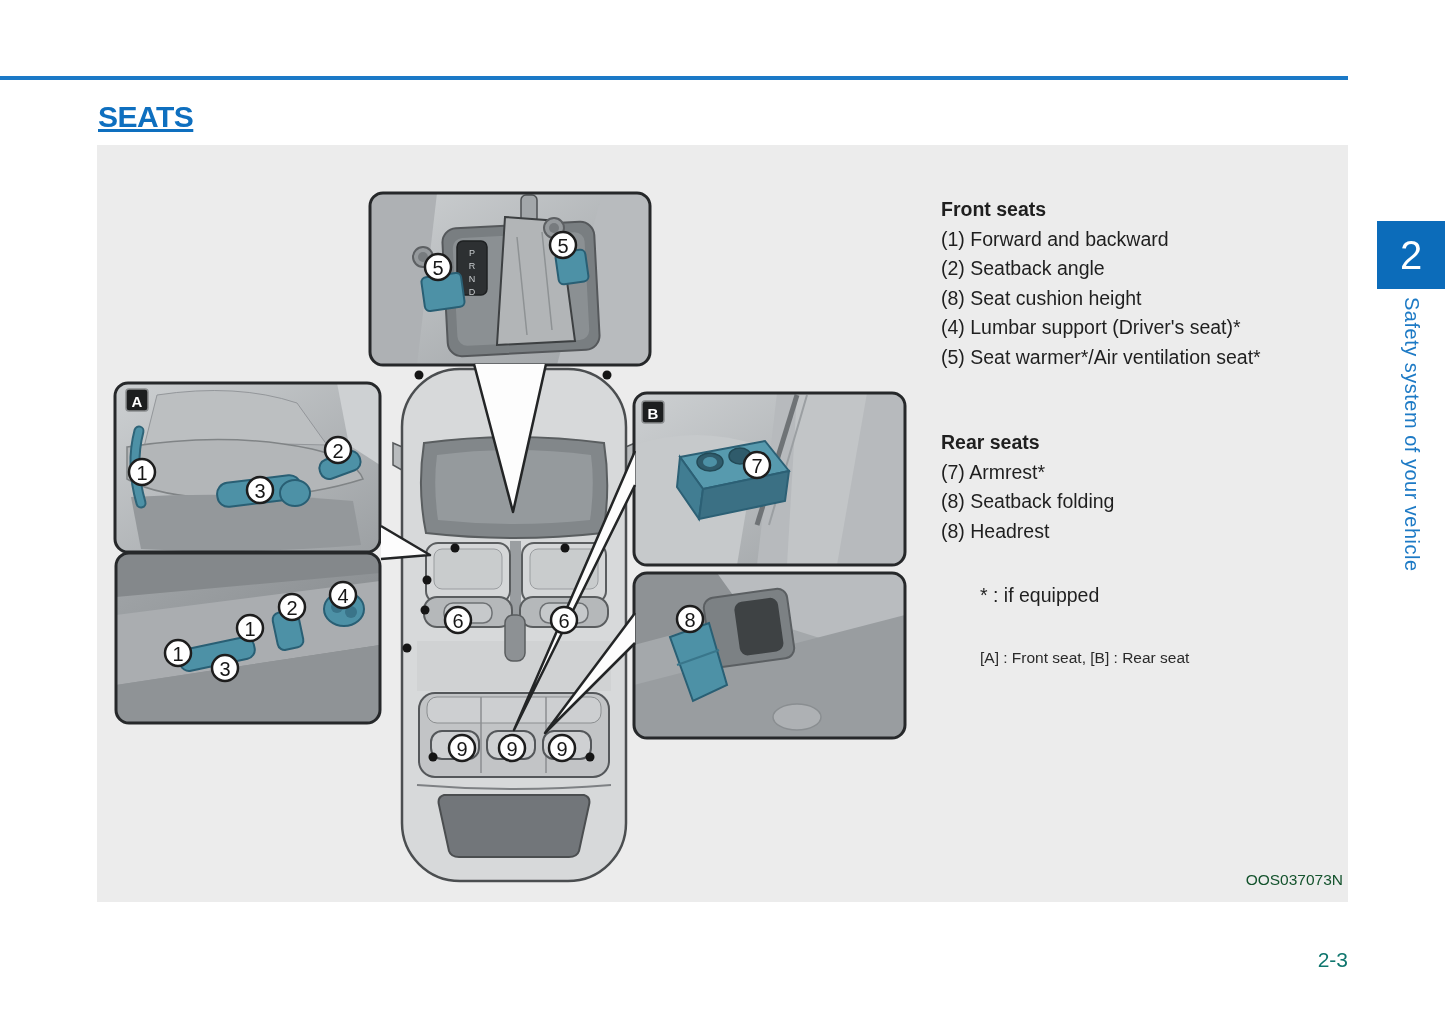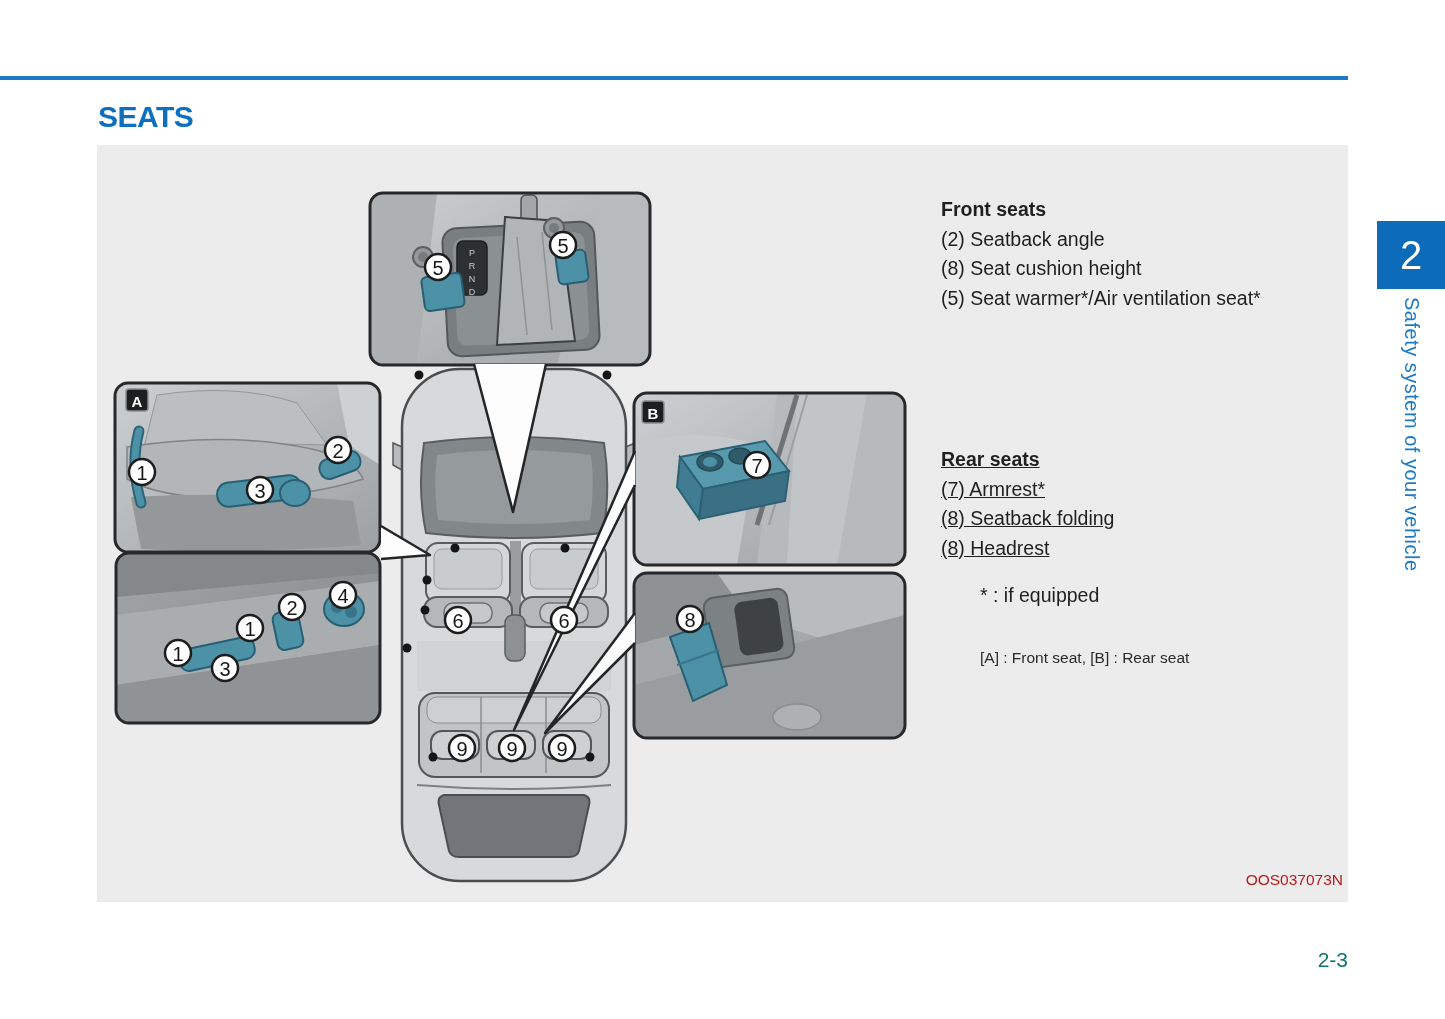--- a/index.html
+++ b/index.html
@@ -3,37 +3,37 @@
 <meta charset="utf-8">
 <style>
   html,body{margin:0;padding:0;}
   body{
     width:1445px;height:1019px;position:relative;background:#ffffff;
     font-family:"Liberation Sans", sans-serif;color:#1c1c1c;overflow:hidden;
   }
   .top-rule{position:absolute;left:0;top:76px;width:1348px;height:4px;background:#1b79c7;}
   .heading{
     position:absolute;left:98px;top:100px;margin:0;
-    font-size:30px;font-weight:700;letter-spacing:-0.5px;color:#0e6fbf;
+    font-size:30px;font-weight:700;letter-spacing:-0.5px;color:#0e6fbf;text-decoration:underline;
   }
   .figure{
     position:absolute;left:97px;top:145px;width:1251px;height:757px;background:#ececec;
   }
   .figure svg{position:absolute;left:0;top:0;}
   .legend{
     position:absolute;left:840px;top:50px;width:400px;
     font-size:19.5px;line-height:29.5px;color:#1f1f1f;
   }
   .legend-block{margin:0 0 0 4px;}
-  .legend-block.rear{position:absolute;left:0;top:250px;text-decoration:underline;}
+  .legend-block.rear{position:absolute;left:0;top:233px;}
   .legend-title{font-weight:700;}
   .legend-note{position:absolute;left:0;top:386px;margin-left:43px;}
   .legend-note.small{top:448px;font-size:15.5px;color:#2a2a2a;}
   .figure-code{
-    position:absolute;right:5px;top:726px;font-size:15.5px;color:#b91c1c;
+    position:absolute;right:5px;top:726px;font-size:15.5px;color:#14532d;
   }
   .chapter-tab{
     position:absolute;left:1377px;top:221px;width:68px;height:68px;background:#0c6cba;
     display:flex;align-items:center;justify-content:center;
     color:#ffffff;font-size:40px;font-weight:400;
   }
   .chapter-title-wrap{
     position:absolute;left:1377px;top:297px;width:68px;height:340px;
     display:flex;justify-content:center;
   }
@@ -307,22 +307,24 @@
       <g>
           <circle cx="465" cy="603" r="13" fill="#ffffff" stroke="#1d1d1d" stroke-width="2.5"></circle>
           <text x="465" y="604" dominant-baseline="central">9</text>
         </g>
     </g>
   </svg>
 
   <div class="legend">
     <div class="legend-block">
       <div class="legend-title">Front seats</div>
+      <div class="legend-item">(1) Forward and backward</div>
       <div class="legend-item">(2) Seatback angle</div>
       <div class="legend-item">(8) Seat cushion height</div>
+      <div class="legend-item">(4) Lumbar support (Driver's seat)*</div>
       <div class="legend-item">(5) Seat warmer*/Air ventilation seat*</div>
     </div>
     <div class="legend-block rear">
       <div class="legend-title">Rear seats</div>
       <div class="legend-item">(7) Armrest*</div>
       <div class="legend-item">(8) Seatback folding</div>
       <div class="legend-item">(8) Headrest</div>
     </div>
     <div class="legend-note">* : if equipped</div>
     <div class="legend-note small">[A] : Front seat, [B] : Rear seat</div>

